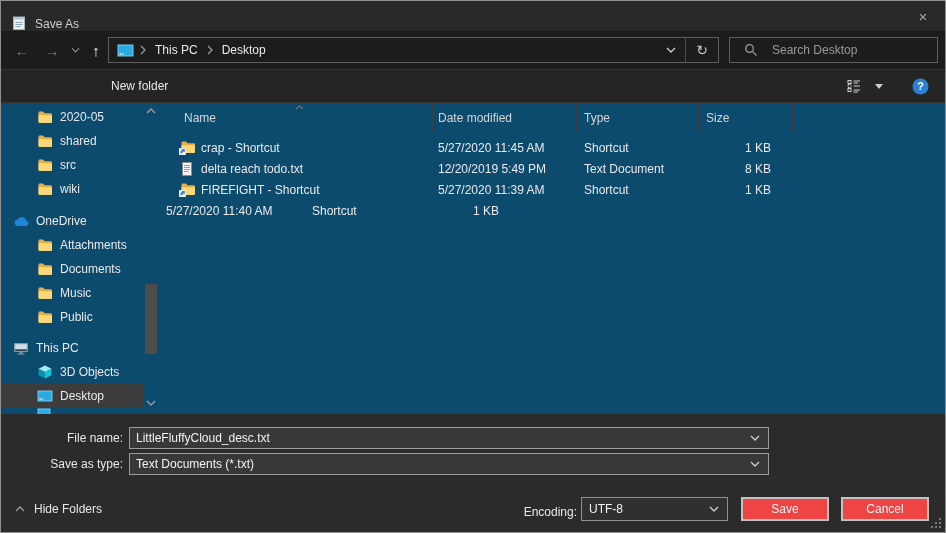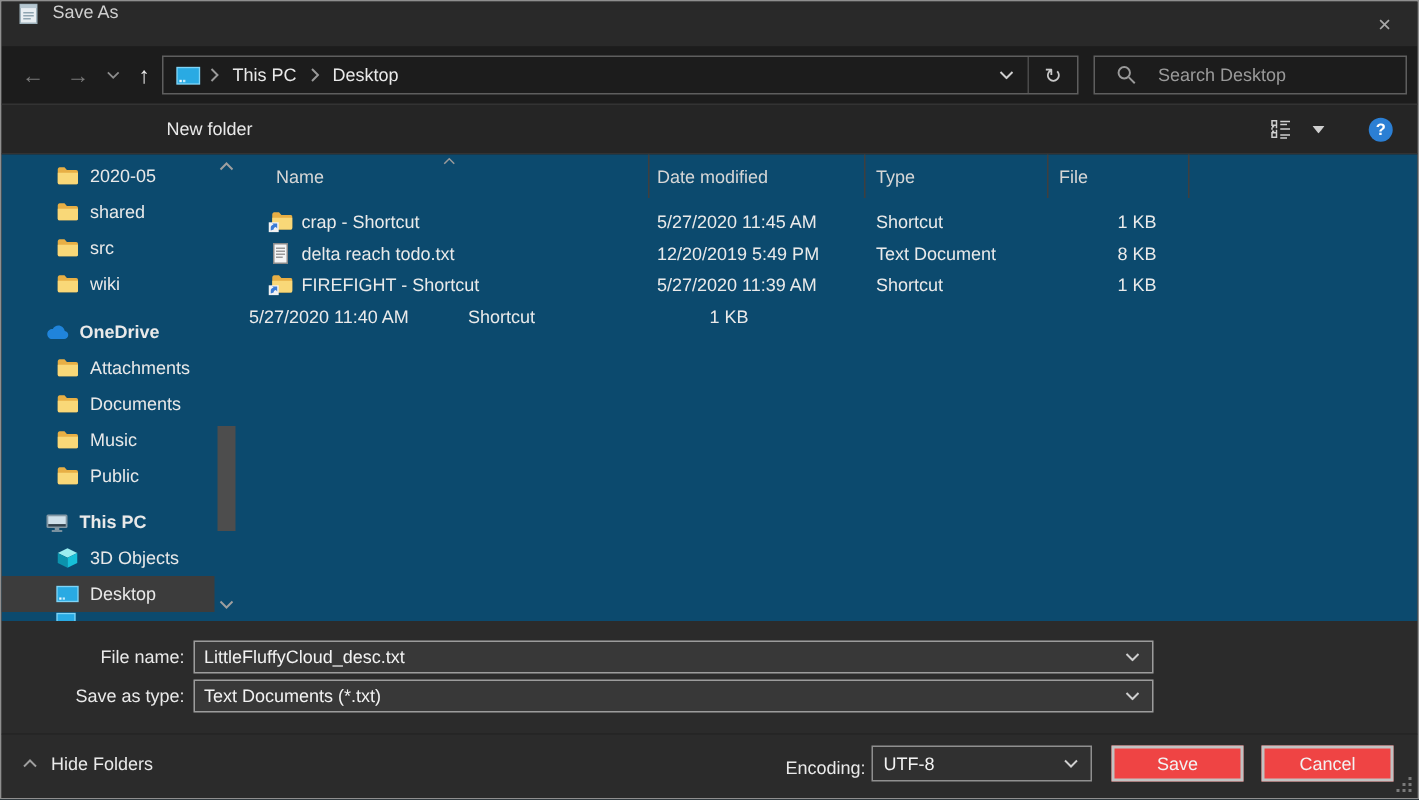--- a/index.html
+++ b/index.html
@@ -4,21 +4,21 @@
 <style>
   html,body{margin:0;padding:0;background:#111;}
   .win{
     position:relative;width:946px;height:533px;box-sizing:border-box;
     border:1px solid #8f8f8f;background:#191919;overflow:hidden;
     font-family:"Liberation Sans","DejaVu Sans",sans-serif;font-size:12px;color:#e9e9e9;
     display:flex;flex-direction:column;
   }
   svg{display:block}
   
-  .titlebar{height:30px;background:#292929;display:flex;align-items:flex-start;position:relative;flex:0 0 auto;}
+  .titlebar{height:30px;background:#292929;display:flex;align-items:flex-end;position:relative;flex:0 0 auto;}
   .titlebar .appicon{margin:0 8px 0 10px;}
   .titlebar .title{color:#cfcfcf;}
   .close-btn{position:absolute;right:0;top:0;width:44px;height:30px;display:flex;align-items:center;justify-content:center;color:#a8a8a8;font-size:15px;cursor:default;}
   
   .navbar{height:38px;background:#1c1c1c;position:relative;flex:0 0 auto;}
   .navbtn{position:absolute;top:0;height:38px;display:flex;align-items:center;justify-content:center;font-size:15px;}
   .nav-back{left:8px;width:26px;color:#7a7a7a;}
   .nav-fwd{left:38px;width:26px;color:#7a7a7a;}
   .nav-recent{left:66px;width:16px;}
   .nav-up{left:84px;width:22px;color:#ececec;}
@@ -40,21 +40,21 @@
   .t-newfolder{left:110px;}
   .t-view{left:846px;}
   .t-viewcaret{left:874px;}
   .t-help{left:911px;}
   
   .main{position:relative;height:311px;background:#0c4a6e;flex:0 0 auto;}
   .sidebar{position:absolute;left:0;top:0;bottom:0;width:160px;overflow:hidden;}
   .side-item{position:absolute;height:24px;width:142px;display:flex;align-items:center;box-sizing:border-box;}
   .side-item .icn{width:16px;display:flex;justify-content:center;}
   .side-item .lbl{margin-left:7px;white-space:nowrap;}
-  .ind1{padding-left:29px;font-weight:bold;}
+  .ind1{padding-left:12px;}
   .ind2{padding-left:36px;}
   .side-item.selected{background:#3c3c3c;}
   .sb-scroll{position:absolute;right:2px;top:0;bottom:0;width:16px;}
   .sb-up{position:absolute;top:5px;left:3px;}
   .sb-thumb{position:absolute;top:181px;left:2px;width:12px;height:70px;background:#4d4d4d;}
   .sb-down{position:absolute;top:297px;left:3px;}
   .clip-item{position:absolute;left:36px;top:305px;width:14px;height:6px;overflow:hidden;}
   
   .filelist{position:absolute;left:160px;top:0;right:0;bottom:0;}
   .lheader{display:flex;height:29px;position:relative;color:#d6d6d6;}
@@ -343,21 +343,21 @@
     <div class="filelist">
       <div class="lheader">
         <span class="sortcaret">
           <svg width="9" height="5" viewBox="0 0 10 6" fill="none" stroke="#9a9a9a" stroke-width="1.2">
               <polyline points="1,5 5,1 9,5"></polyline>
             </svg>
         </span>
         <div class="hc hc0">Name</div>
         <div class="hc hc1">Date modified</div>
         <div class="hc hc2">Type</div>
-        <div class="hc hc3">File</div>
+        <div class="hc hc3">Size</div>
       </div>
       <div class="rows">
         <div class="lrow">
           <span class="cc c0">
             <span class="icn">
                 <svg width="16" height="14" viewBox="0 0 16 14">
                   <g transform="translate(2,0)">
                     <path d="M.5 2c0-.8.5-1.5 1.3-1.5H5l1.6 1.8h6.2c.7 0 1.2.6 1.2 1.3v6.9c0 .8-.5 1.5-1.2 1.5H1.8C1 12 .5 11.4.5 10.6z" fill="#e7af45"></path>
                     <path d="M.5 4.2h13.5v6.4c0 .8-.5 1.4-1.2 1.4H1.8c-.8 0-1.3-.6-1.3-1.4z" fill="#f9d878"></path>
                   </g>

